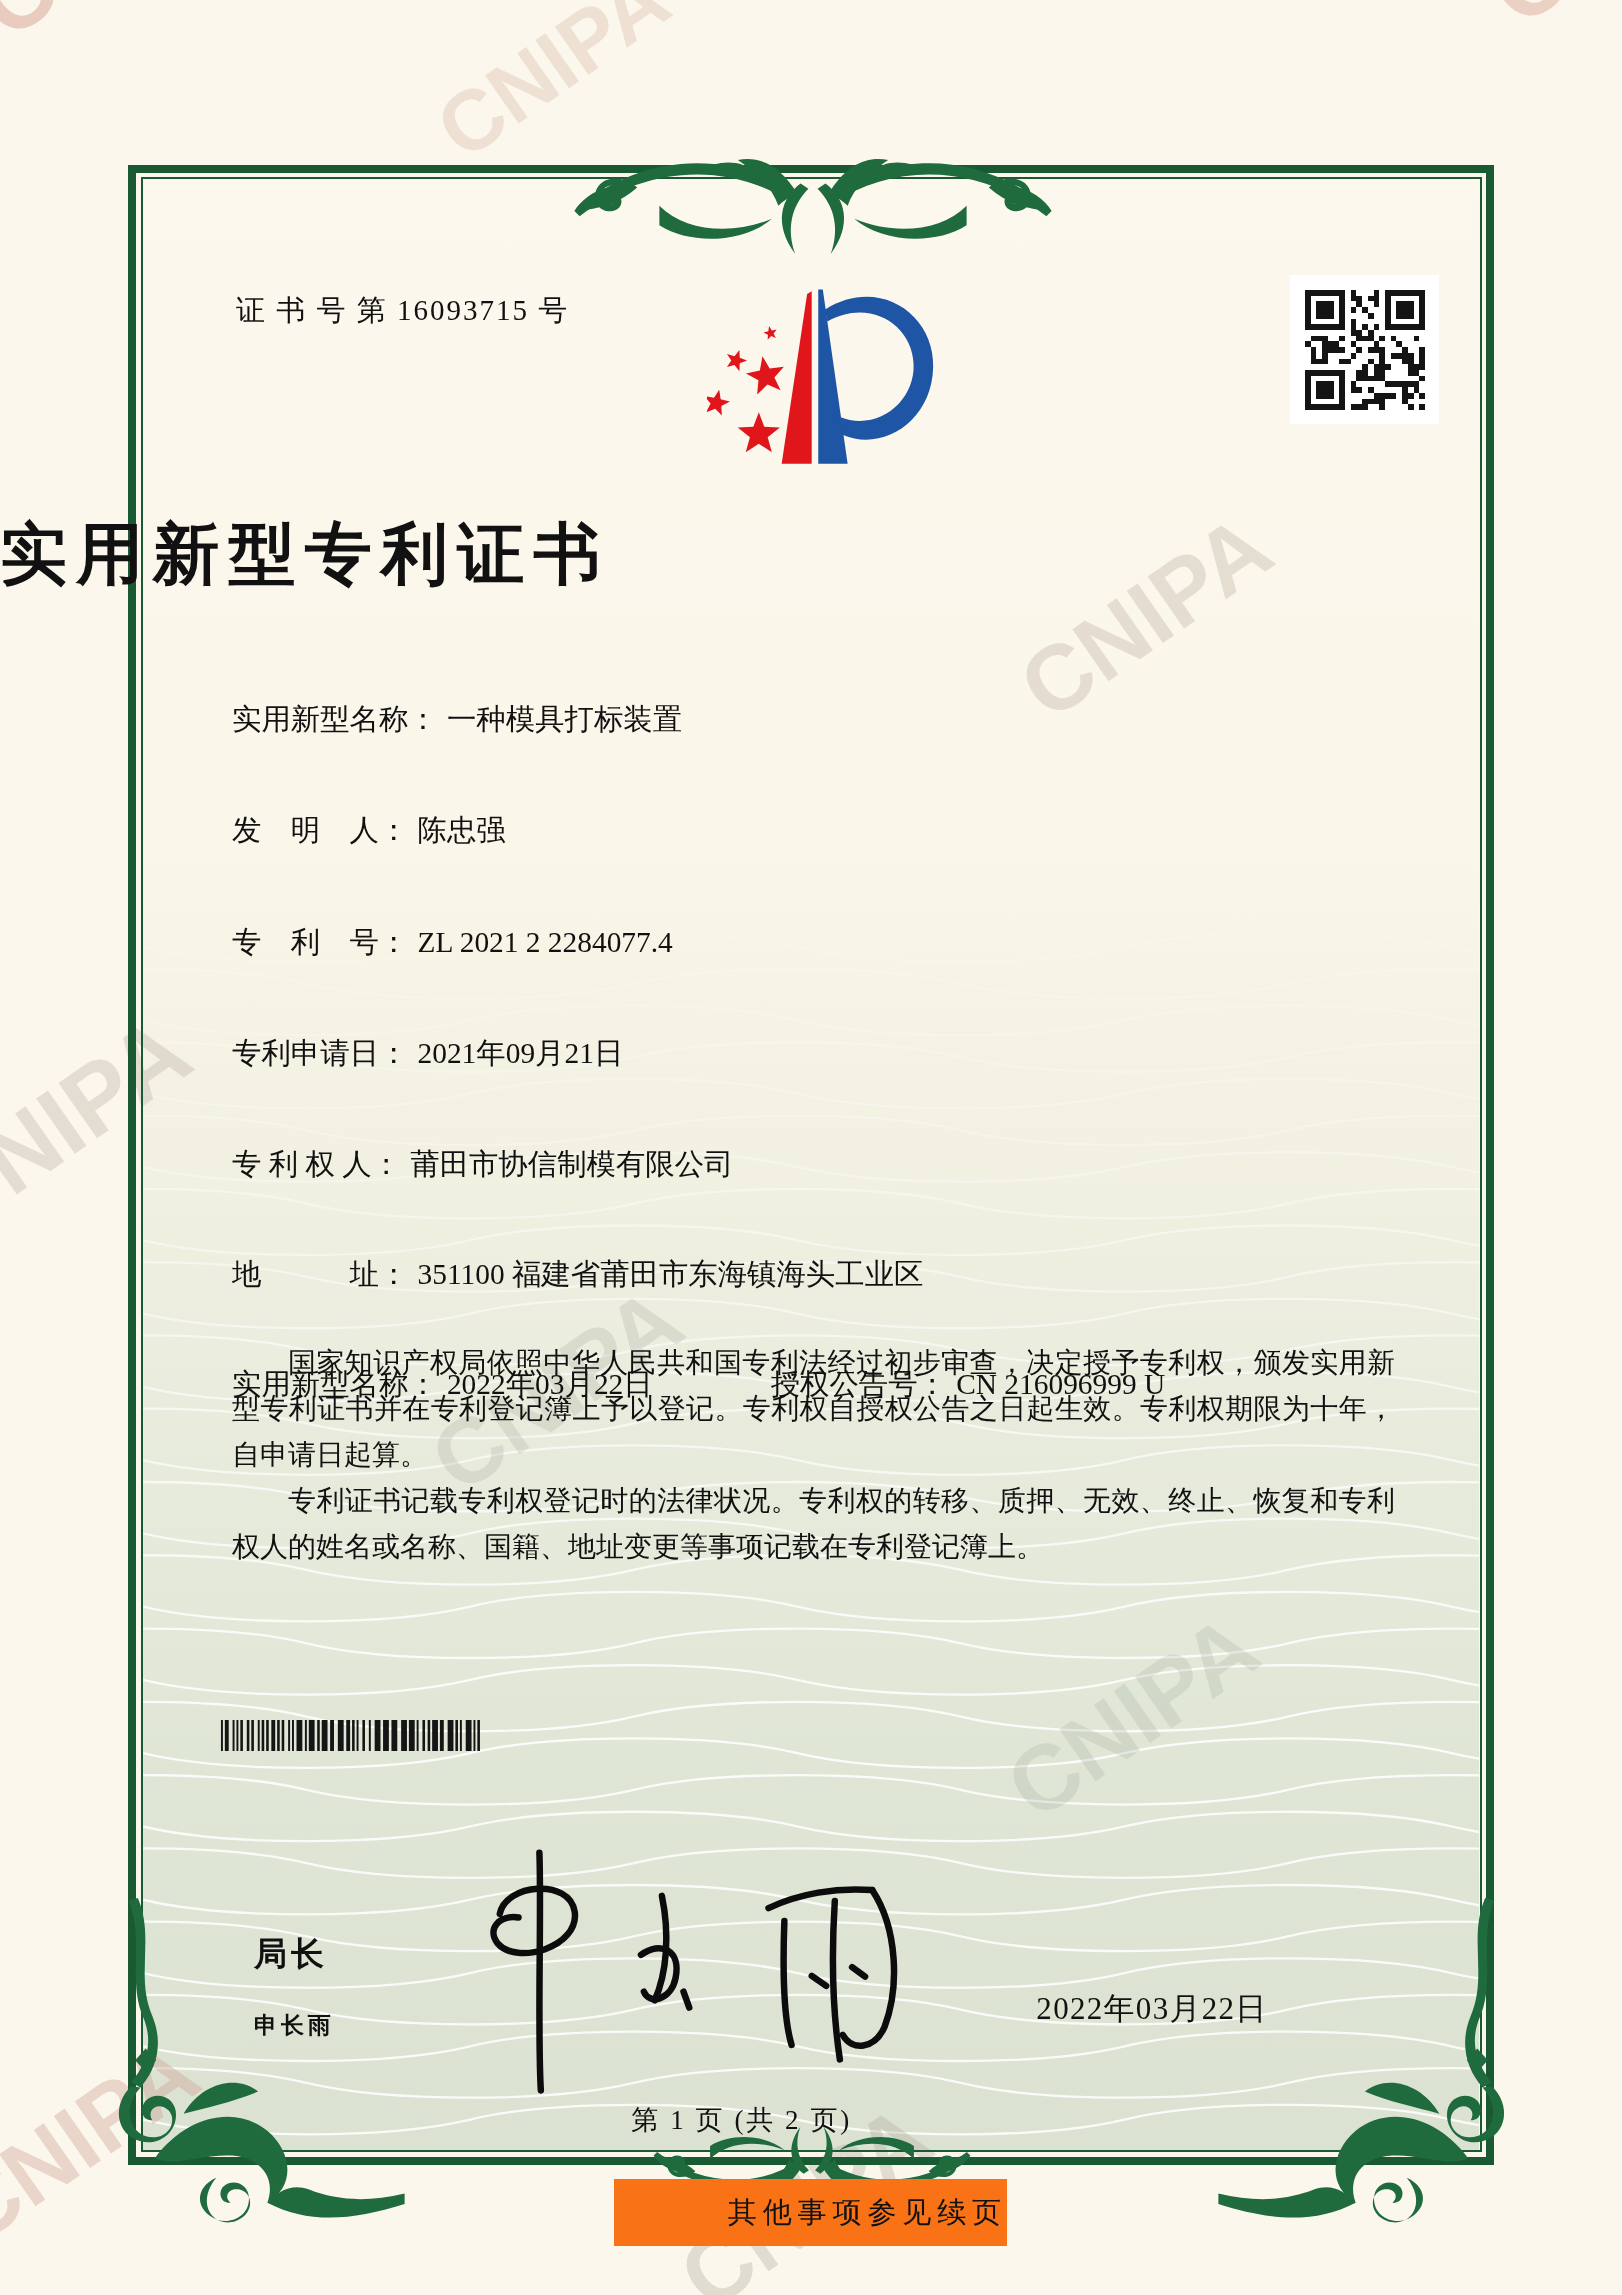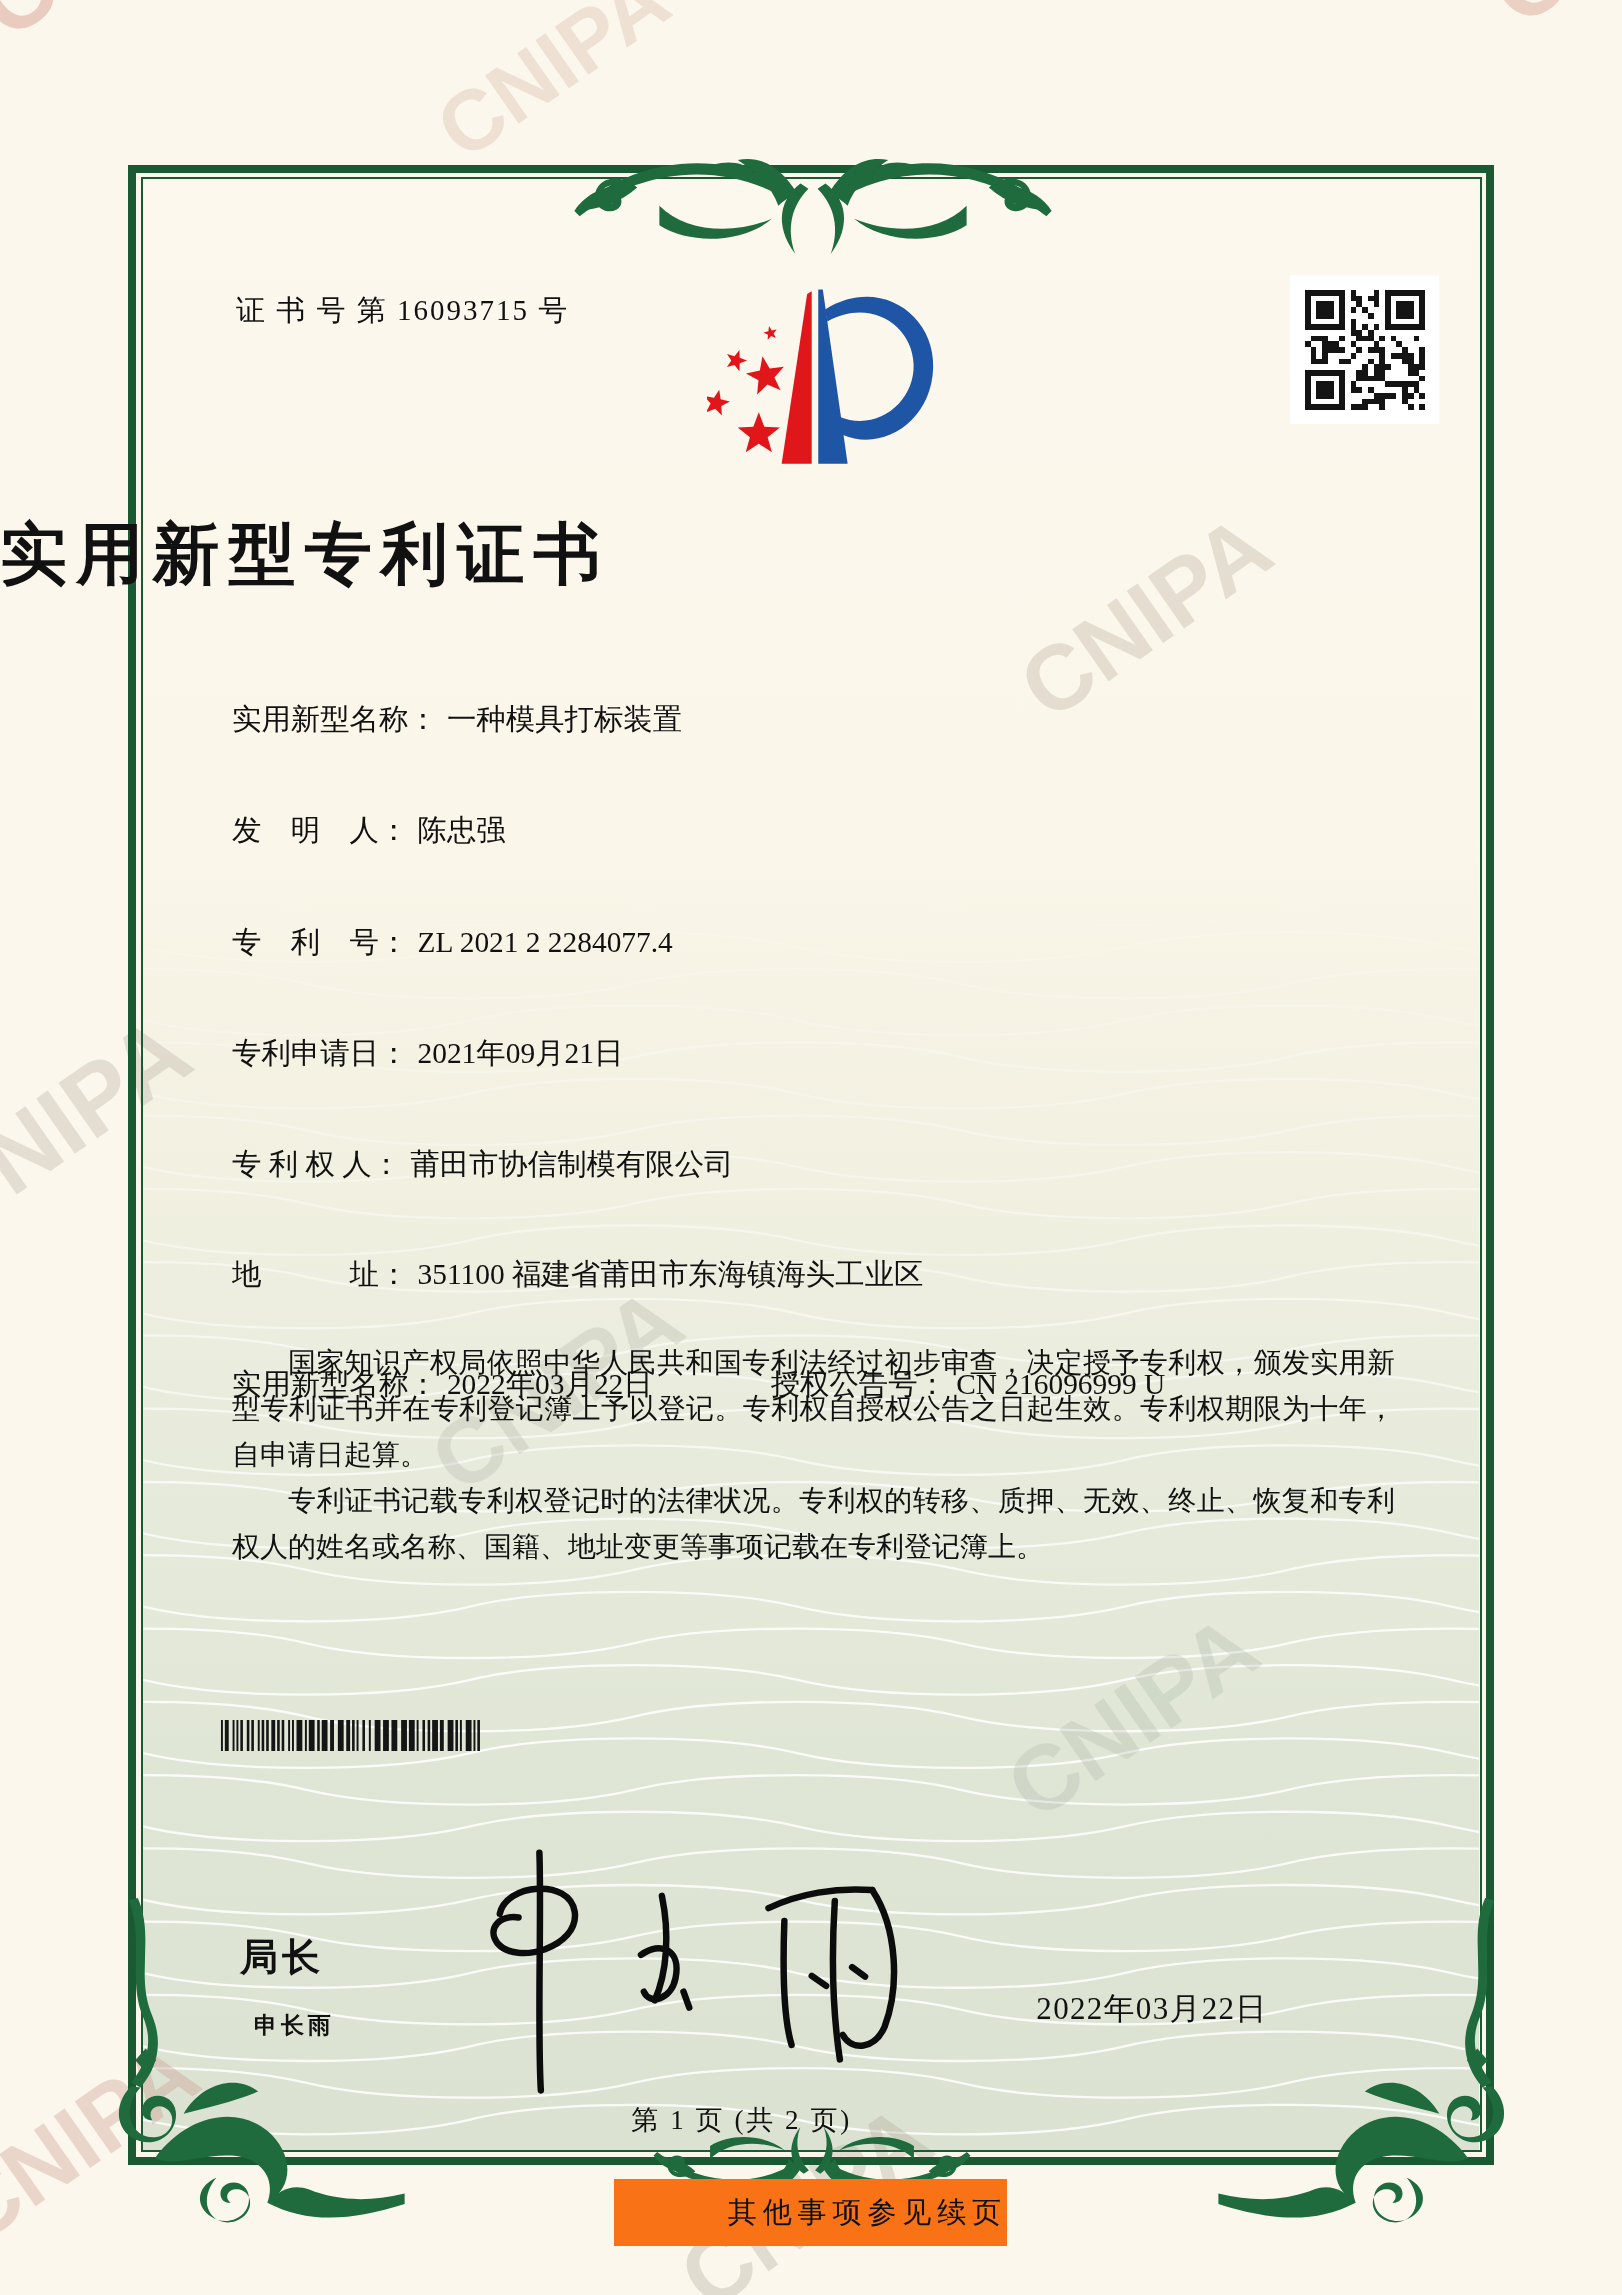--- a/index.html
+++ b/index.html
@@ -32,22 +32,22 @@
   .flabel{display:inline-block;}
   .fvalue{margin-left:9.2px;}
   .gsep{display:inline-block;width:118px;}
 
   #body-text{left:232px;top:1340px;width:1163px;font-size:28px;line-height:46px;
      text-align:justify;}
   #body-text p{margin:0;text-indent:2em;}
 
   #barcode-box{left:219px;top:1720px;width:270px;height:31px;}
 
-  #sig-role{left:240px;top:1932px;font-family:"Liberation Sans","DejaVu Sans",sans-serif;
-     font-weight:600;font-size:38px;letter-spacing:3.9px;}
+  #sig-role{left:254px;top:1932px;font-family:"Liberation Sans","DejaVu Sans",sans-serif;
+     font-weight:600;font-size:33px;letter-spacing:3.9px;}
   #sig-name{left:254px;top:2010px;font-family:"Liberation Sans","DejaVu Sans",sans-serif;
      font-weight:600;font-size:23px;letter-spacing:3.9px;}
   #sig-script{left:425px;top:1813px;}
 
   #issue-date{left:936px;top:1988px;width:432px;text-align:center;font-size:31px;letter-spacing:1.3px;}
   #page-info{left:0;top:2102px;width:1483px;text-align:center;font-size:27px;letter-spacing:2.6px;}
   #note-box{left:614px;top:2179px;width:393px;height:67px;background:#f97316;
      display:flex;align-items:center;justify-content:flex-end;font-size:29px;letter-spacing:5.9px;}
 
   #logo{left:707px;top:260px;width:229px;height:209px;}

